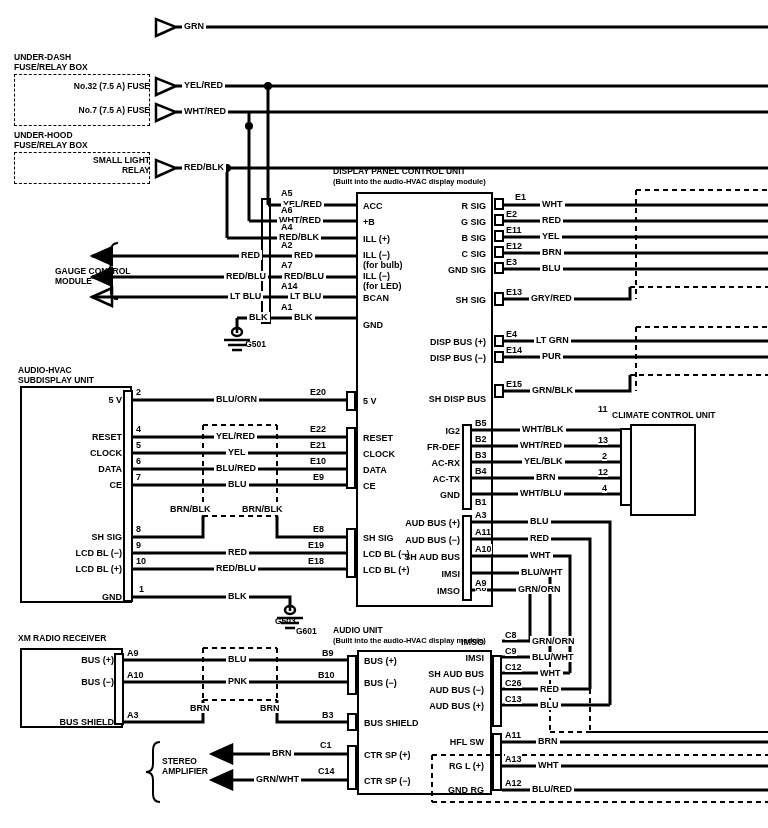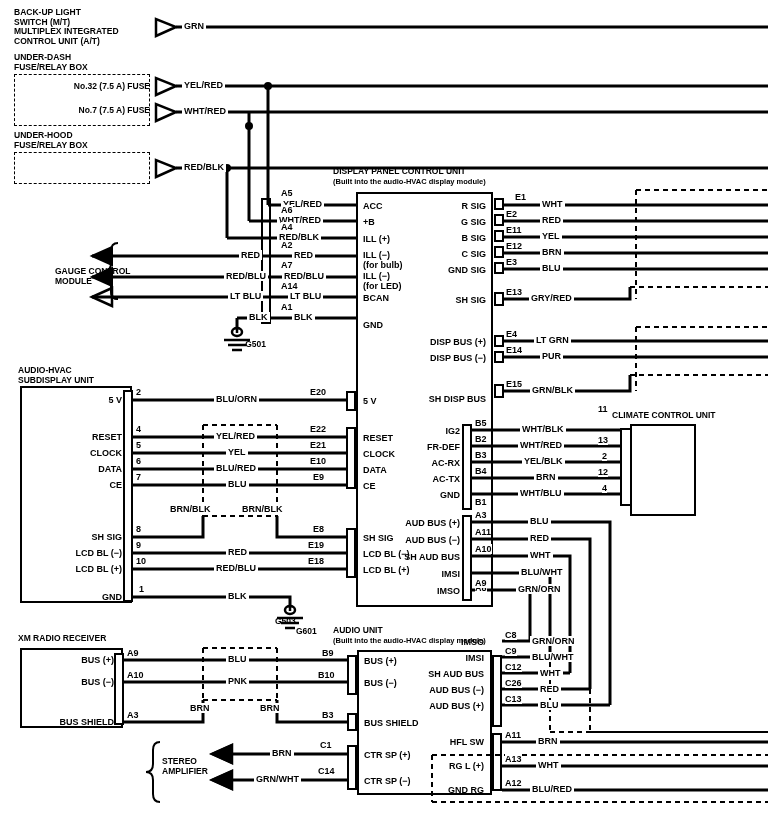--- a/index.html
+++ b/index.html
@@ -17,33 +17,31 @@
   .conn{position:absolute;background:#fff;border:2px solid #000;box-sizing:border-box;}
   .wtxt{position:absolute;font-size:9px;font-weight:bold;background:#fff;padding:0 2px;white-space:nowrap;}
   .pin{position:absolute;font-size:9px;font-weight:bold;background:#fff;white-space:nowrap;}
   svg.ov{position:absolute;left:0;top:0;width:768px;height:828px;pointer-events:none;}
 </style>
 </head>
 <body>
 
 <div id="stage">
 
-  <div class="lbl t85" style="left:14px;top:8px;">BACK-UP LIGHT
-SWITCH (M/T)
-MULTIPLEX INTEGRATED
-CONTROL UNIT (A/T)</div>
   <div class="lbl t85" style="left:14px;top:53px;">UNDER-DASH
 FUSE/RELAY BOX</div>
   <div class="dbox" style="left:14px;top:74px;width:136px;height:52px;border-width:1px;"></div>
   <div class="lbl t85 ctr" style="left:14px;top:82px;width:136px;">No.32 (7.5 A) FUSE</div>
   <div class="lbl t85 ctr" style="left:14px;top:106px;width:136px;">No.7 (7.5 A) FUSE</div>
 
   <div class="lbl t85" style="left:14px;top:131px;">UNDER-HOOD
 FUSE/RELAY BOX</div>
   <div class="dbox" style="left:14px;top:152px;width:136px;height:32px;border-width:1px;"></div>
+  <div class="lbl t85 ctr" style="left:14px;top:156px;width:136px;">SMALL LIGHT
+RELAY</div>
 
   <div class="lbl t85" style="left:55px;top:267px;">GAUGE CONTROL
 MODULE</div>
 
   <div class="lbl t85" style="left:18px;top:366px;">AUDIO-HVAC
 SUBDISPLAY UNIT</div>
   <div class="box" style="left:20px;top:386px;width:112px;height:217px;"></div>
 
   <div class="lbl t85" style="left:18px;top:634px;">XM RADIO RECEIVER</div>
   <div class="box" style="left:20px;top:648px;width:103px;height:80px;"></div>

